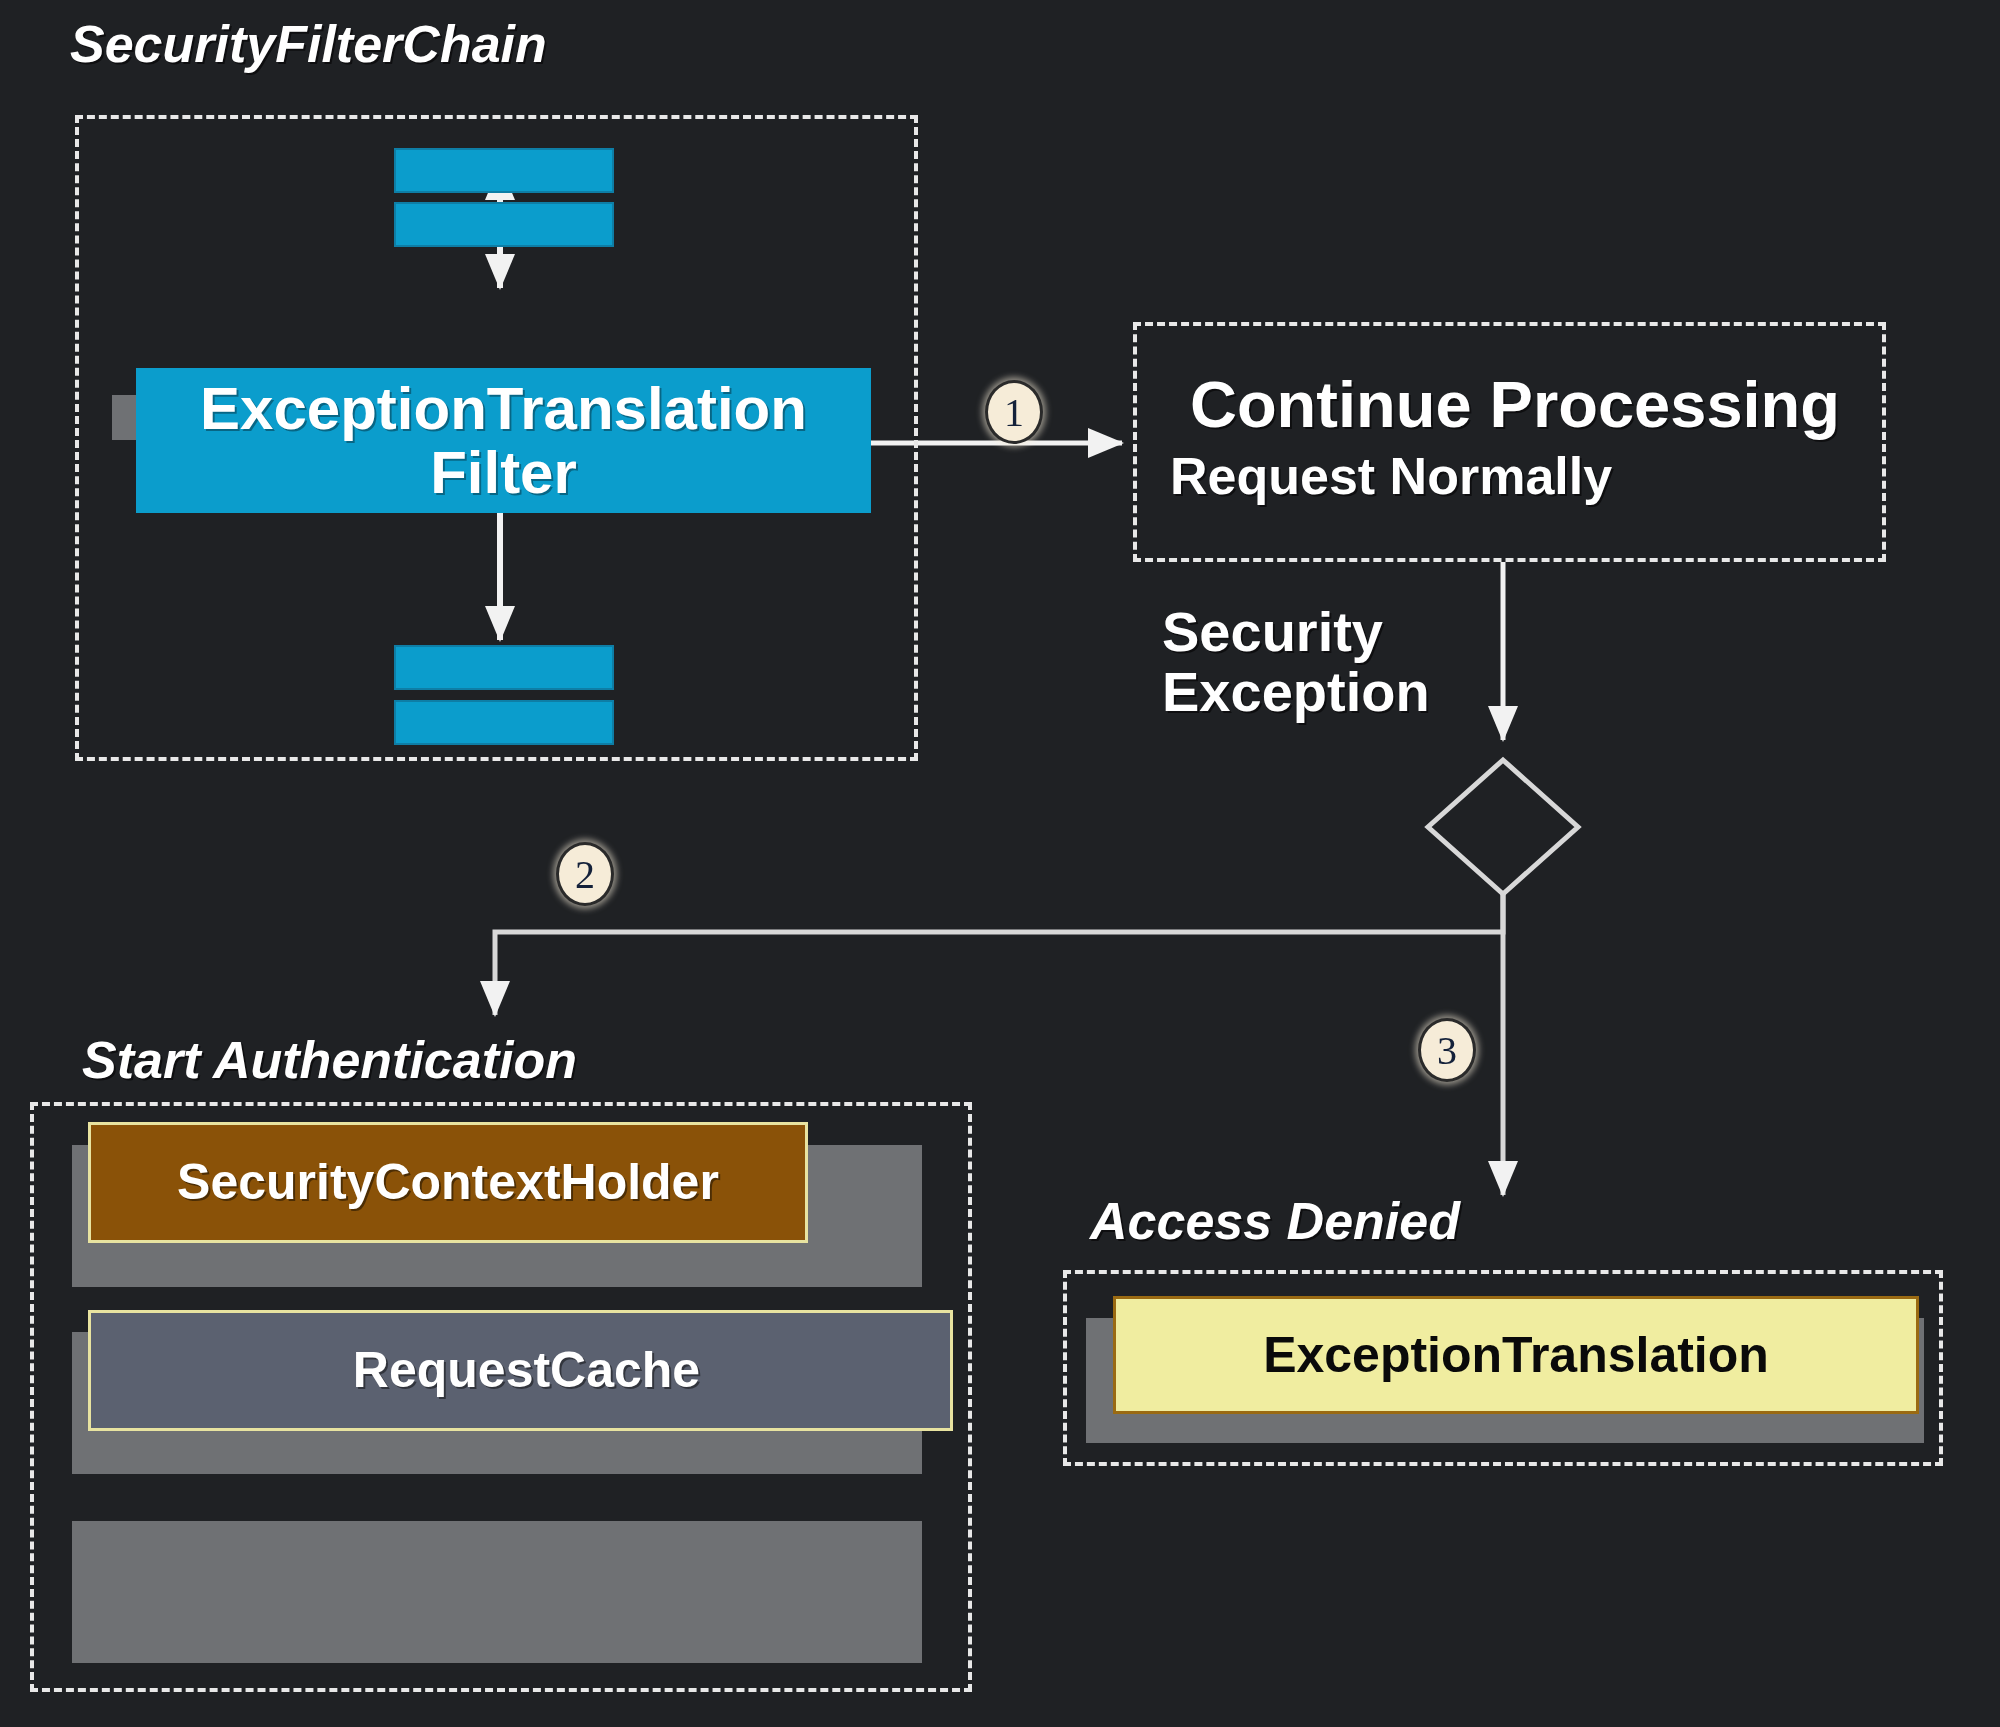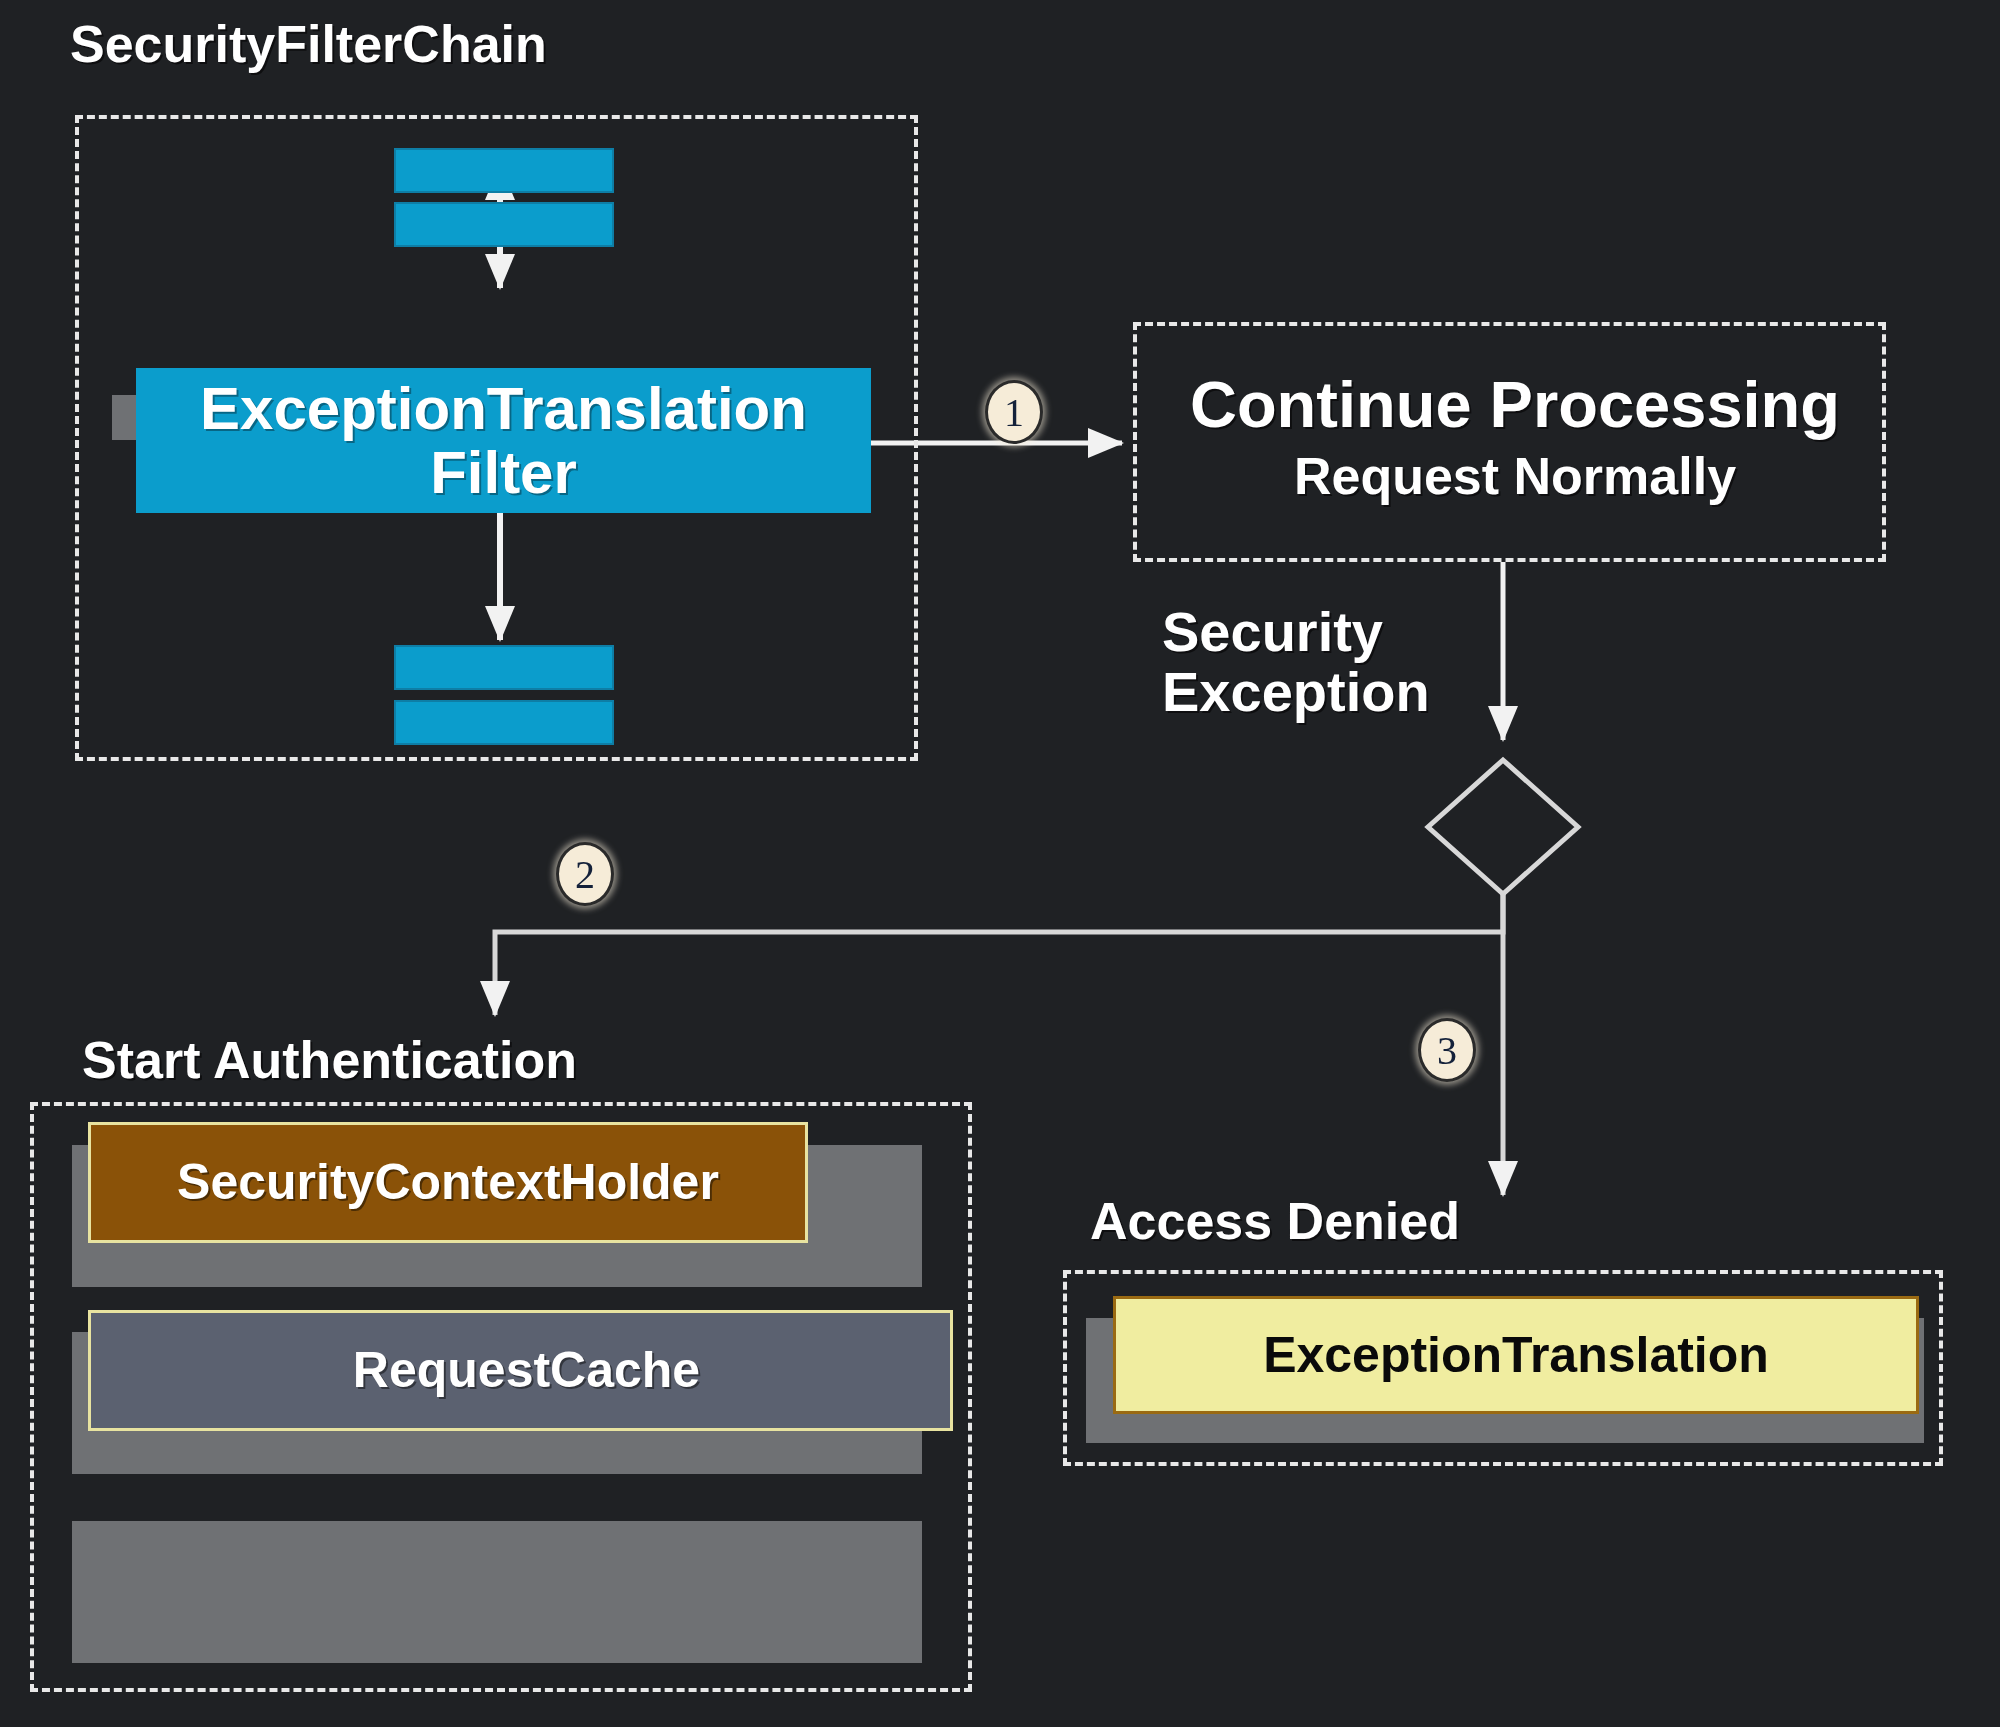--- a/index.html
+++ b/index.html
@@ -21,20 +21,21 @@
 
   
   .group-label {
     position: absolute;
     color: #ffffff;
     font-weight: bold;
     font-size: 52px;
     line-height: 1;
     white-space: nowrap;
     text-shadow: 2px 2px 0 rgba(0,0,0,.55);
+    font-style: italic;
   }
   .dashed-box {
     position: absolute;
     border: 4px dashed #e8e8e8;
     box-sizing: border-box;
     background: transparent;
   }
   .node {
     position: absolute;
     box-sizing: border-box;
@@ -187,21 +188,21 @@
   <div class="node blue" style="left:136px; top:368px; width:735px; height:145px;">
     <span style="white-space:pre-line;">ExceptionTranslation
 Filter</span>
   </div>
 
   <div class="filter-bar" style="left:394px; top:645px; width:220px; height:45px;"></div>
   <div class="filter-bar" style="left:394px; top:700px; width:220px; height:45px;"></div>
 
   <div class="dashed-box" style="left:1133px; top:322px; width:753px; height:240px;"></div>
   <div class="edge-label" style="left:1170px; top:370px; width:690px; text-align:center; font-size:65px;">Continue Processing</div>
-  <div class="edge-label" style="left:1170px; top:448px; width:690px; text-align:center; font-size:52px;">Request Normally</div>
+  <div class="edge-label" style="left:1170px; top:448px; width:690px; font-size:52px;">Request Normally</div>
 
   <div class="edge-label" style="left:1162px; top:602px; text-align:left;">Security
 Exception</div>
 
   <div class="group-label" style="left:82px; top:1022px;margin-top:12px;">Start Authentication</div>
 
   <div class="dashed-box" style="left:30px; top:1102px; width:942px; height:590px;"></div>
 
   <div class="node-shadow" style="left:72px; top:1145px; width:850px; height:142px;"></div>
   <div class="node brown" style="left:88px; top:1122px; width:720px; height:121px;justify-content:center;">

